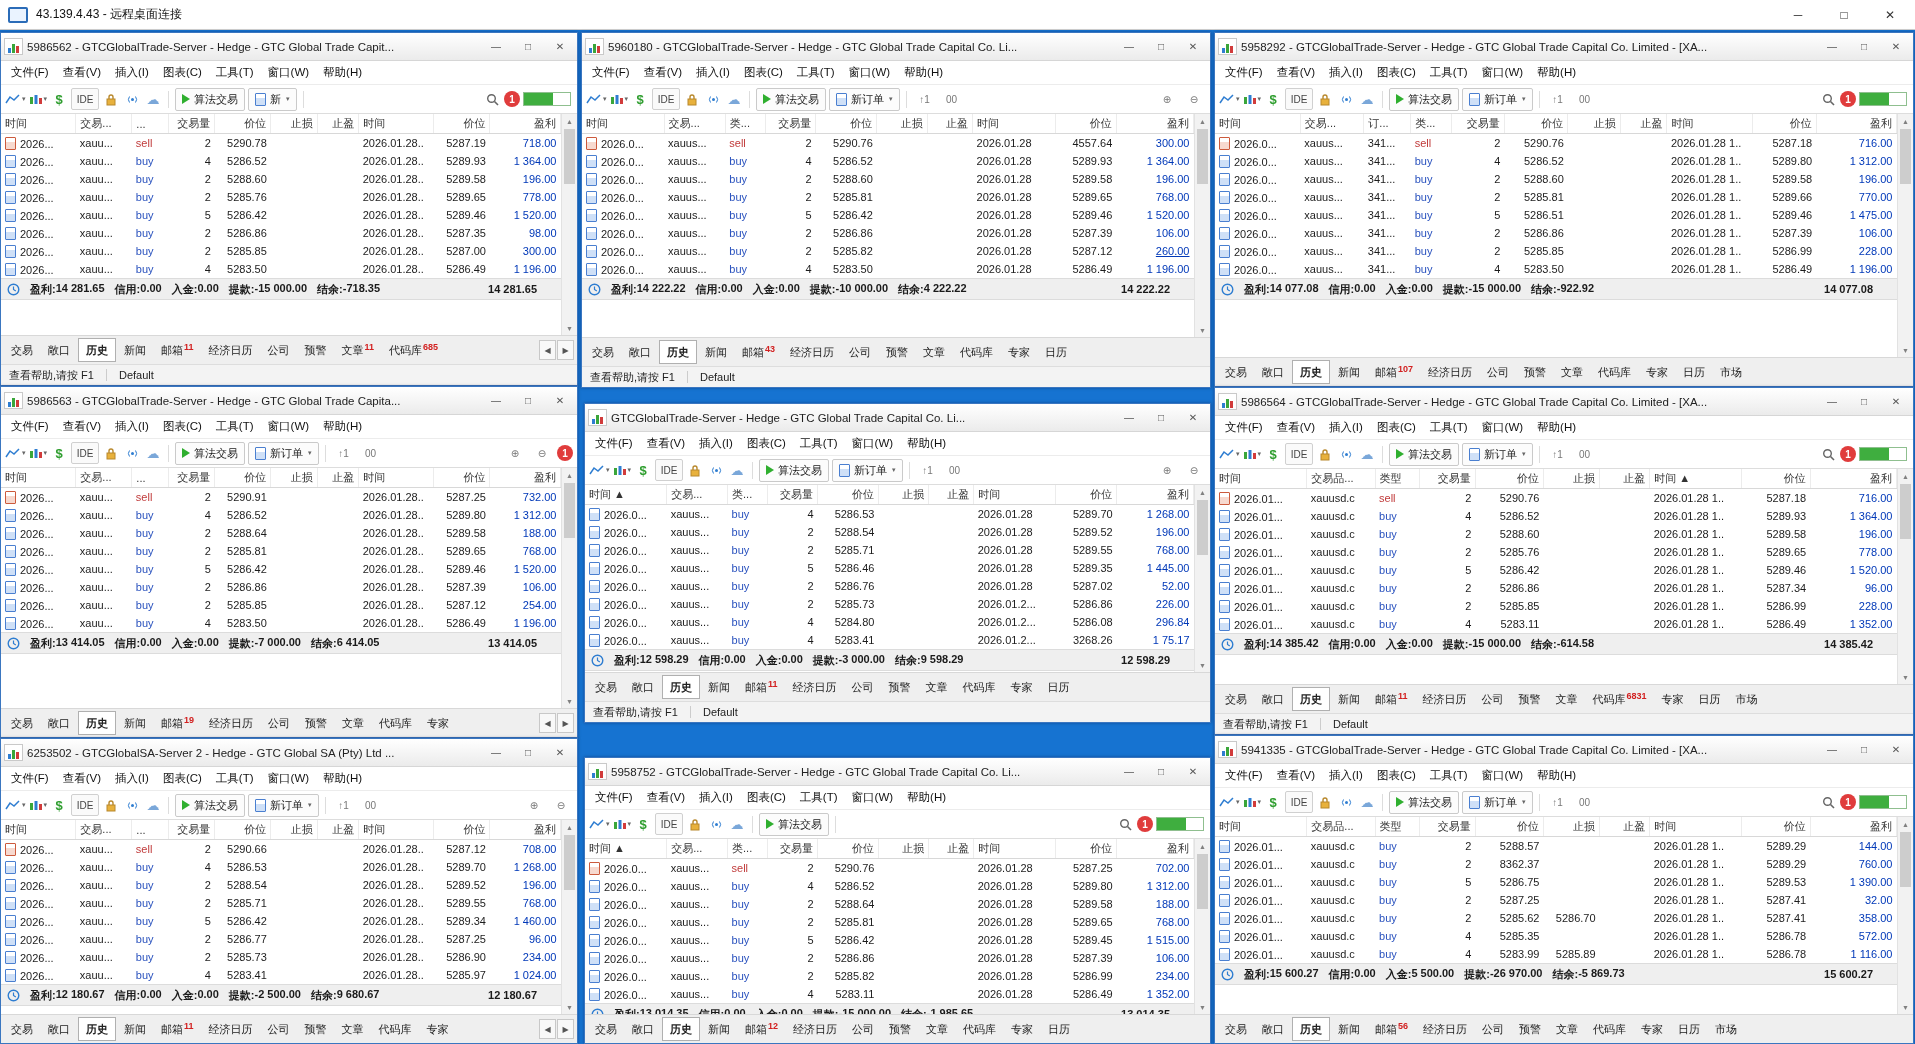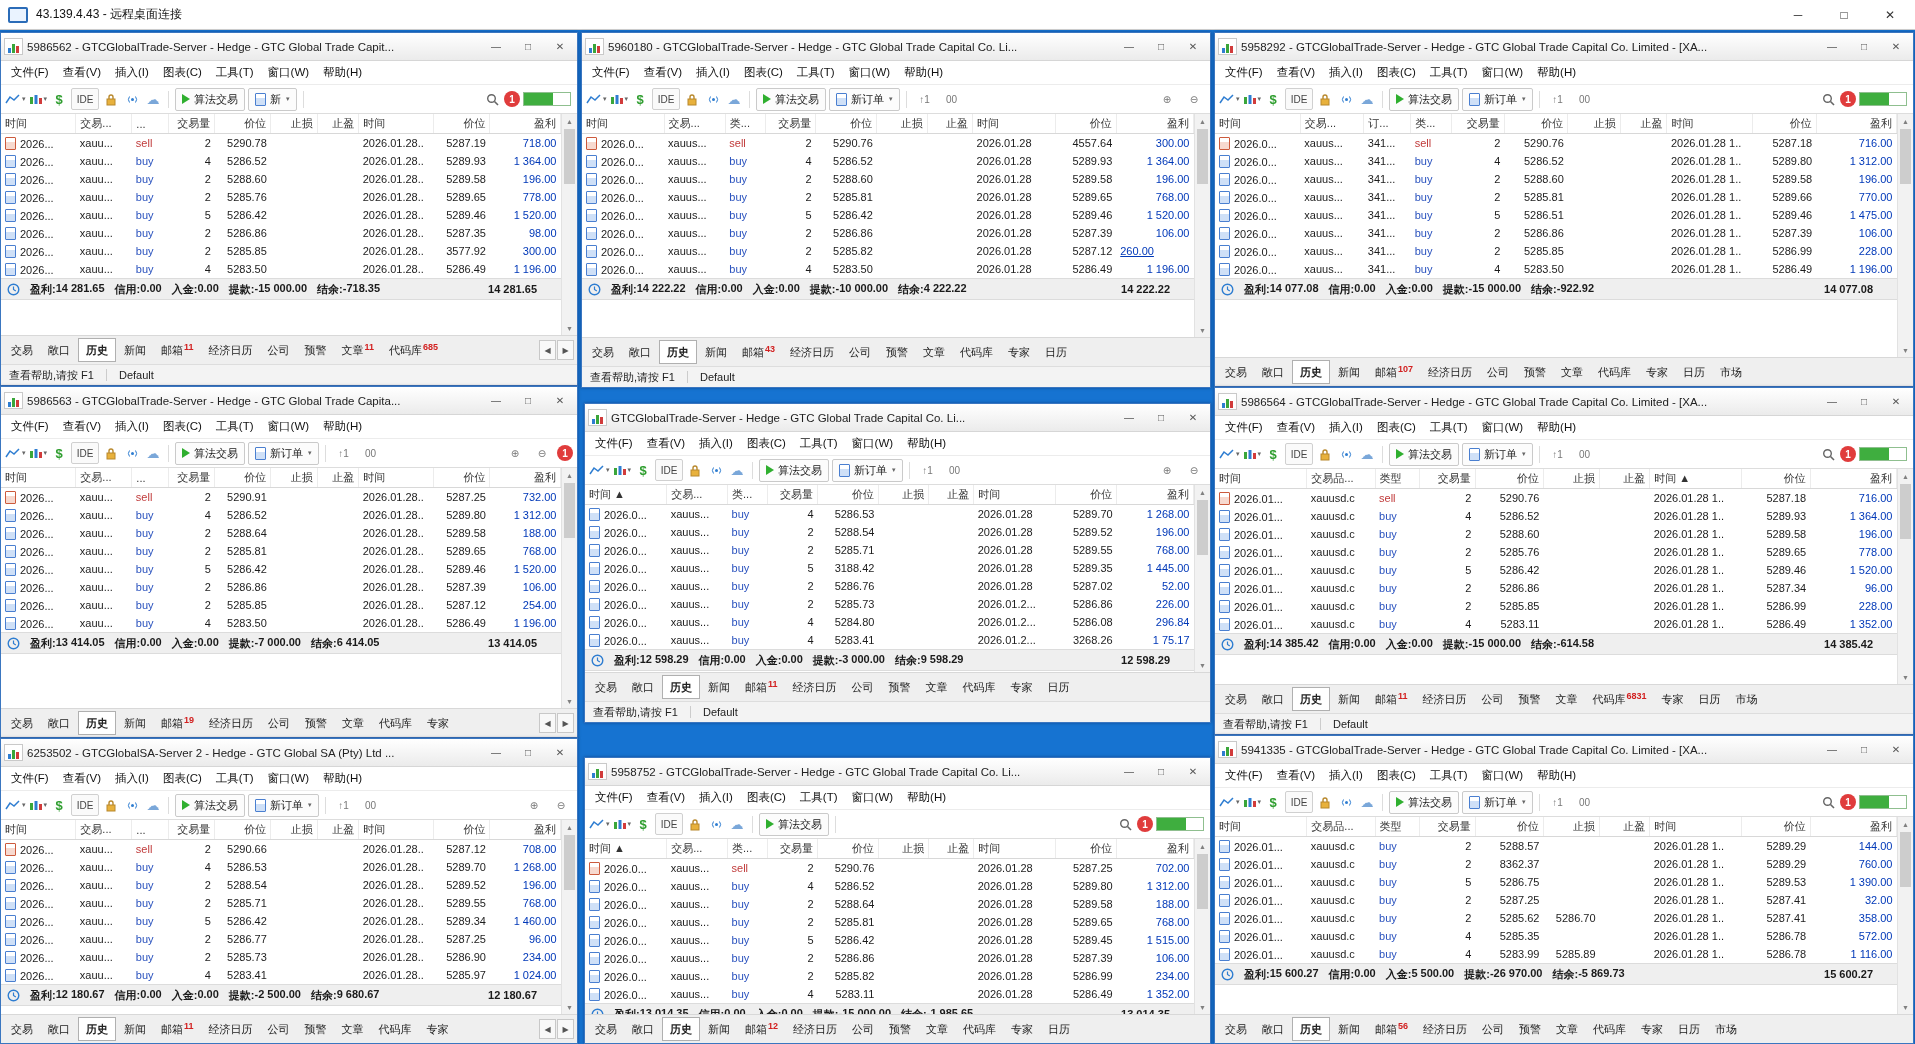--- a/index.html
+++ b/index.html
@@ -254,21 +254,21 @@
               </tr>
               <tr>
                 <td style="text-align: left;"><span class="deal-ic buy"></span><span>2026...</span></td>
                 <td style="text-align: left;">xauu...</td>
                 <td class="cell-buy" style="text-align: left;">buy</td>
                 <td style="text-align: right;">2</td>
                 <td style="text-align: right;">5285.85</td>
                 <td style="text-align: right;"></td>
                 <td style="text-align: right;"></td>
                 <td style="text-align: left;">2026.01.28..</td>
-                <td style="text-align: right;">3577.92</td>
+                <td style="text-align: right;">5287.00</td>
                 <td class="cell-profit" style="text-align: right;">300.00</td>
               </tr>
               <tr>
                 <td style="text-align: left;"><span class="deal-ic buy"></span><span>2026...</span></td>
                 <td style="text-align: left;">xauu...</td>
                 <td class="cell-buy" style="text-align: left;">buy</td>
                 <td style="text-align: right;">4</td>
                 <td style="text-align: right;">5283.50</td>
                 <td style="text-align: right;"></td>
                 <td style="text-align: right;"></td>
@@ -521,21 +521,21 @@
               <tr>
                 <td style="text-align: left;"><span class="deal-ic buy"></span><span>2026.0...</span></td>
                 <td style="text-align: left;">xauus...</td>
                 <td class="cell-buy" style="text-align: left;">buy</td>
                 <td style="text-align: right;">2</td>
                 <td style="text-align: right;">5285.82</td>
                 <td style="text-align: right;"></td>
                 <td style="text-align: right;"></td>
                 <td style="text-align: left;">2026.01.28</td>
                 <td style="text-align: right;">5287.12</td>
-                <td class="cell-profit" style="text-align: left; text-decoration: underline;">260.00</td>
+                <td class="cell-profit" style="text-align: right; text-decoration: underline;">260.00</td>
               </tr>
               <tr>
                 <td style="text-align: left;"><span class="deal-ic buy"></span><span>2026.0...</span></td>
                 <td style="text-align: left;">xauus...</td>
                 <td class="cell-buy" style="text-align: left;">buy</td>
                 <td style="text-align: right;">4</td>
                 <td style="text-align: right;">5283.50</td>
                 <td style="text-align: right;"></td>
                 <td style="text-align: right;"></td>
                 <td style="text-align: left;">2026.01.28</td>
@@ -1292,21 +1292,21 @@
                 <td style="text-align: right;"></td>
                 <td style="text-align: left;">2026.01.28</td>
                 <td style="text-align: right;">5289.55</td>
                 <td class="cell-profit" style="text-align: right;">768.00</td>
               </tr>
               <tr>
                 <td style="text-align: left;"><span class="deal-ic buy"></span><span>2026.0...</span></td>
                 <td style="text-align: left;">xauus...</td>
                 <td class="cell-buy" style="text-align: left;">buy</td>
                 <td style="text-align: right;">5</td>
-                <td style="text-align: right;">3188.42</td>
+                <td style="text-align: right;">5286.46</td>
                 <td style="text-align: right;"></td>
                 <td style="text-align: right;"></td>
                 <td style="text-align: left;">2026.01.28</td>
                 <td style="text-align: right;">5289.35</td>
                 <td class="cell-profit" style="text-align: right;">1 445.00</td>
               </tr>
               <tr>
                 <td style="text-align: left;"><span class="deal-ic buy"></span><span>2026.0...</span></td>
                 <td style="text-align: left;">xauus...</td>
                 <td class="cell-buy" style="text-align: left;">buy</td>

